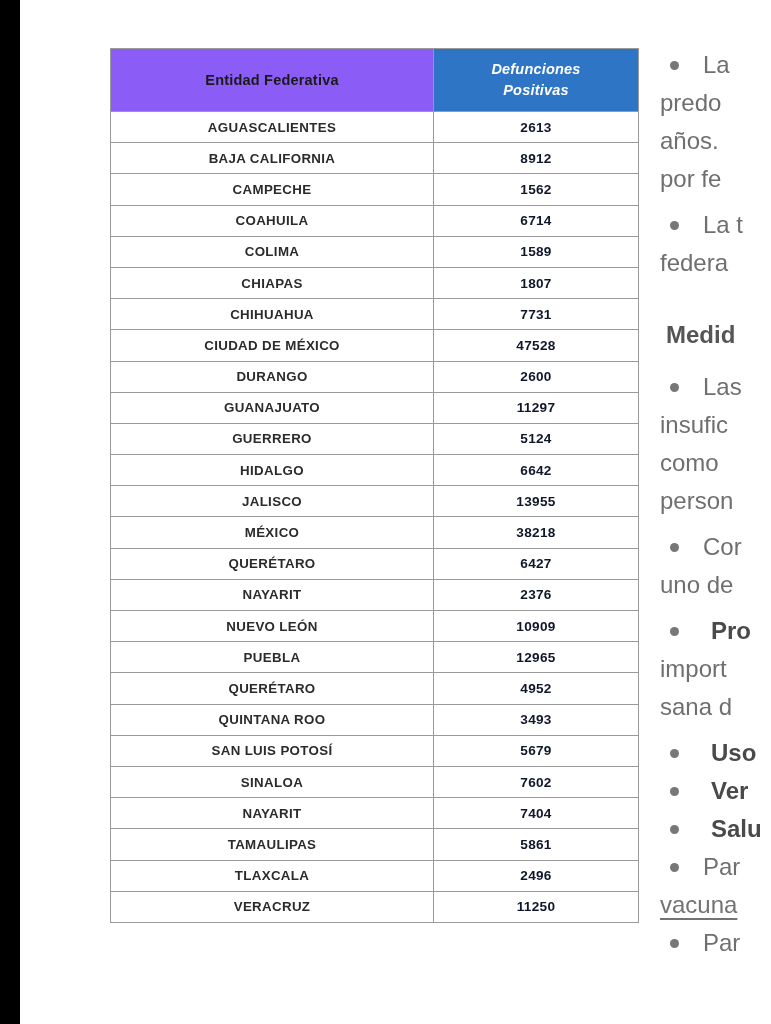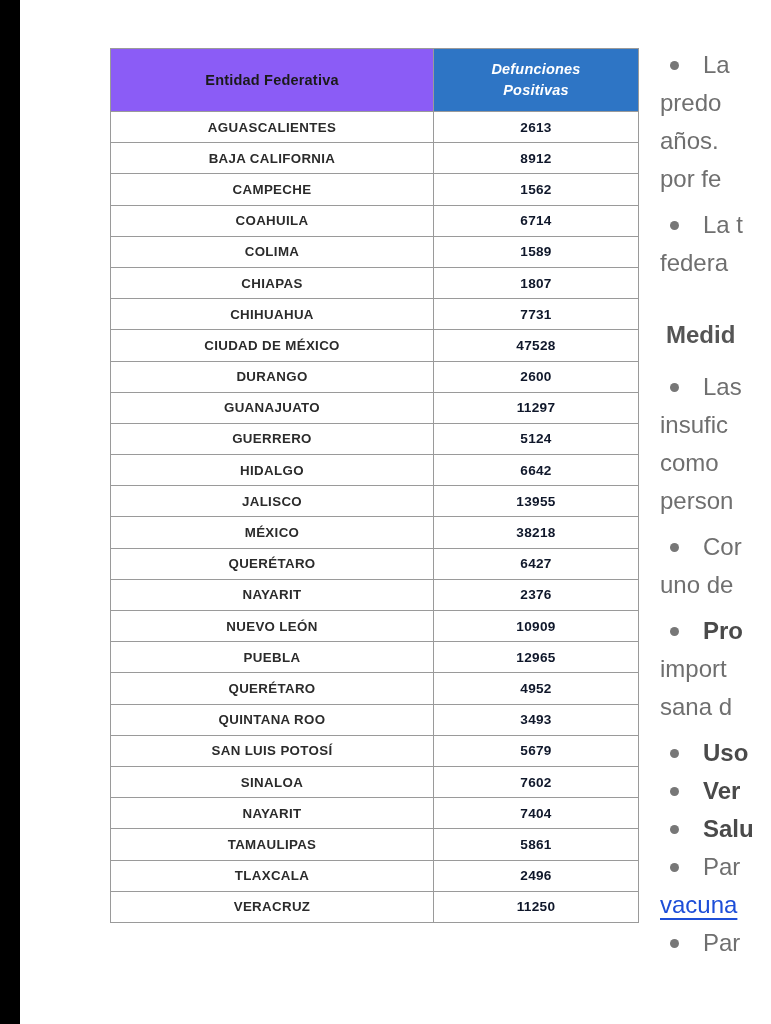--- a/index.html
+++ b/index.html
@@ -103,23 +103,23 @@
     border-radius: 50%;
     background: #777777;
     vertical-align: middle;
     margin: 0 24px 3px 10px;
   }
   .note-heading {
     color: #555555;
     font-weight: bold;
     padding-left: 6px;
   }
-  .strong-item { color: #4a4a4a; font-weight: bold; }
+  .strong-item { color: #4a4a4a; font-weight: bold; margin-left: 8px; }
   .note-link {
-    color: #1d4ed8;
+    color: #737373;
     text-decoration: underline;
     text-underline-offset: 5px;
   }
   .spacer-sm { height: 14px; }
   .spacer-md { height: 26px; }
 </style>
 </head>
 <body>
 
 <div id="left-bar"></div>

